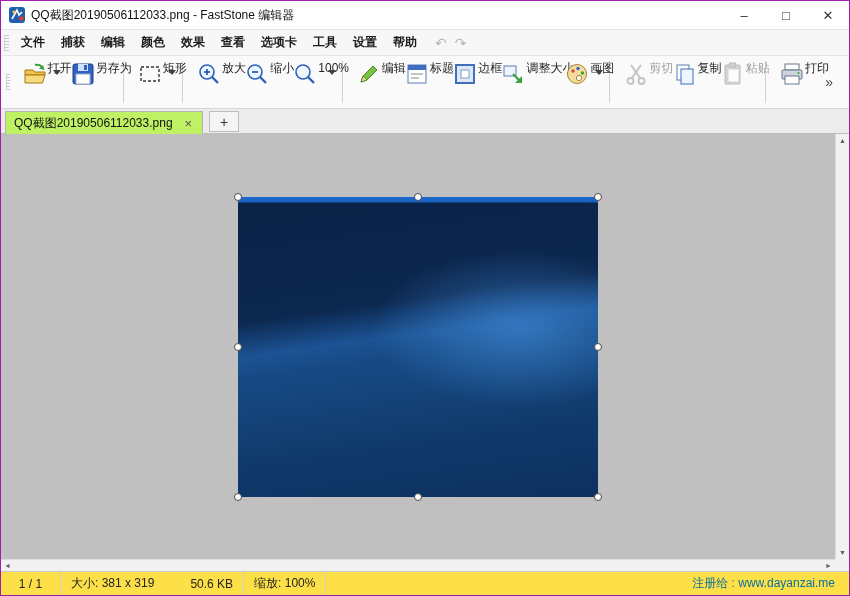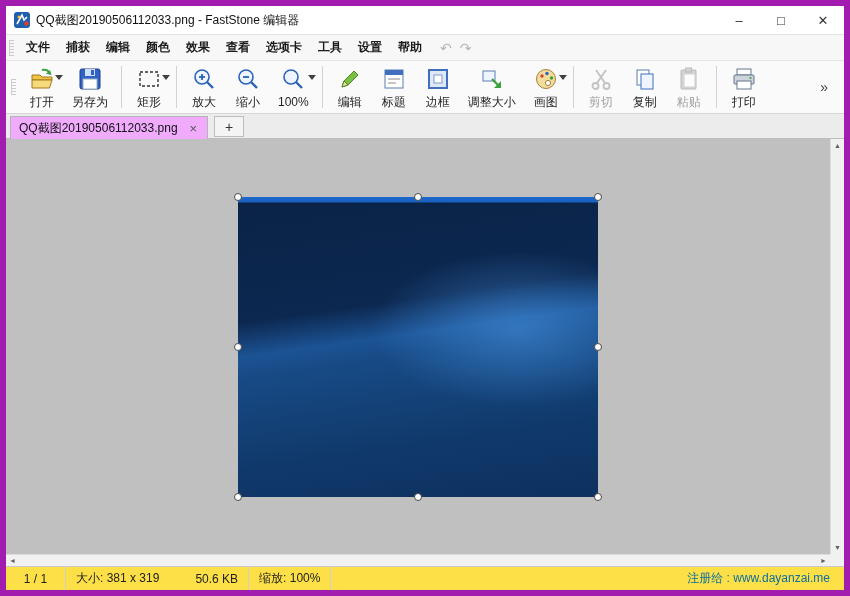--- a/index.html
+++ b/index.html
@@ -1,21 +1,21 @@
 <!DOCTYPE html>
 <html><head>
 <meta charset="utf-8">
 <style>
   * { box-sizing: border-box; margin: 0; padding: 0; user-select: none; }
   html, body { width: 850px; height: 596px; overflow: hidden; }
   body { font-family: "Liberation Sans", "DejaVu Sans", sans-serif; font-size: 12px; color: #222; }
 
   .window {
     width: 850px; height: 596px;
-    border: 6px solid #a21caf;
+    border: 1px solid #a21caf;
     display: flex; flex-direction: column;
     background: #f5f5f5;
   }
 
   
   .titlebar {
     height: 28px; background: #ffffff;
     display: flex; align-items: center; flex: 0 0 auto;
   }
   .app-icon { width: 16px; height: 16px; margin: 0 6px 0 8px; flex: 0 0 auto; }
@@ -37,21 +37,21 @@
   .menu-item { padding: 4px 8px; color: #1a1a1a; font-weight: bold; }
   .undo-redo { margin-left: 10px; display: flex; gap: 8px; color: #b5b5b5; font-size: 14px; }
 
   
   .toolbar {
     height: 54px; background: #fafafa; border-top: 1px solid #e6e6e6; border-bottom: 1px solid #d6d6d6;
     display: flex; align-items: center; flex: 0 0 auto; padding: 0 2px;
   }
   .tbtn {
     position: relative; min-width: 44px; height: 48px; padding: 2px 7px 1px 7px;
-    display: flex; flex-direction: column; align-items: center; justify-content: space-between;
+    display: flex; flex-direction: row; align-items: flex-start; justify-content: space-between;
     border: 1px solid transparent; border-radius: 3px;
   }
   .tbtn .ticon { width: 26px; height: 26px; display: block; }
   .tbtn .ticon svg { width: 26px; height: 26px; display: block; }
   .tbtn .tlabel { font-size: 12px; color: #1f1f1f; white-space: nowrap; line-height: 14px; }
   .tbtn.disabled .tlabel { color: #a0a0a0; }
   .tbtn.disabled .ticon { opacity: 0.45; filter: grayscale(1); }
   .dd {
     position: absolute; right: 0px; top: 11px; width: 0; height: 0;
     border-left: 4px solid transparent; border-right: 4px solid transparent;
@@ -59,21 +59,21 @@
   }
   .tsep { width: 1px; height: 42px; background: #d2d2d2; margin: 0 5px; flex: 0 0 auto; }
   .overflow-btn { margin-left: auto; margin-right: 8px; font-size: 14px; color: #444; padding: 4px 6px; }
 
   
   .tabbar {
     height: 25px; background: #ececec; border-bottom: 1px solid #bdbdbd;
     display: flex; align-items: flex-end; padding: 0 0 0 4px; flex: 0 0 auto;
   }
   .tab {
-    height: 23px; background: #f0abfc; border: 1px solid #b5b5b5; border-bottom: none;
+    height: 23px; background: #bef264; border: 1px solid #b5b5b5; border-bottom: none;
     display: flex; align-items: center; padding: 0 8px; gap: 10px; margin-bottom: -1px;
   }
   .tab-label { font-size: 12px; color: #111; white-space: nowrap; }
   .tab-close { color: #555; font-size: 13px; padding: 0 2px; }
   .newtab {
     width: 30px; height: 21px; margin: 0 0 1px 6px; border: 1px solid #bdbdbd; background: #f4f4f4;
     display: flex; align-items: center; justify-content: center; font-size: 14px; color: #333;
   }
 
   

